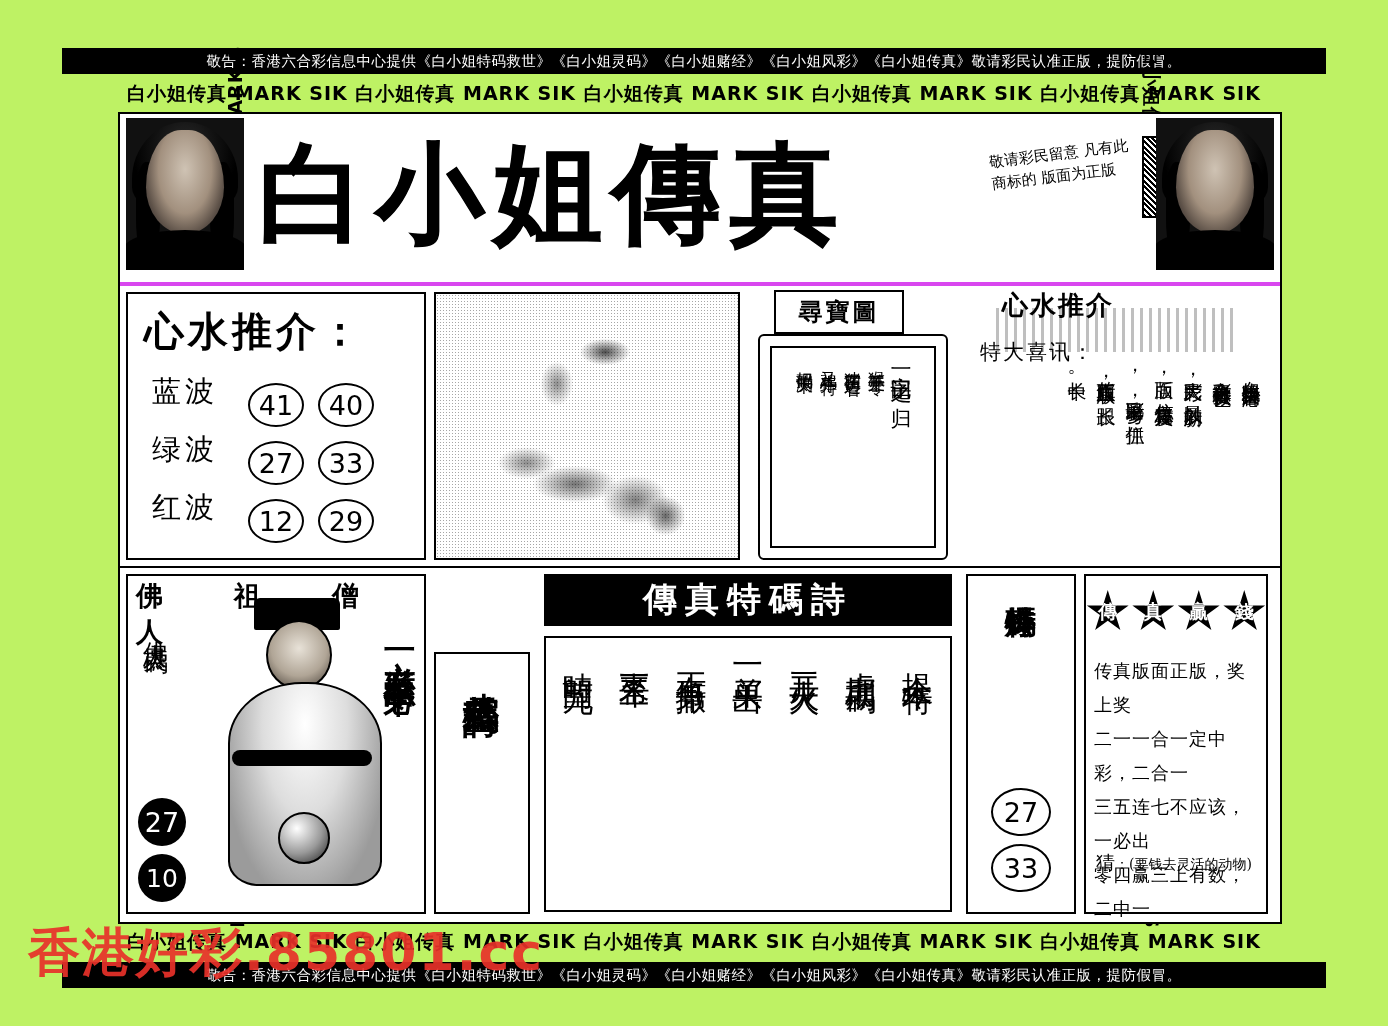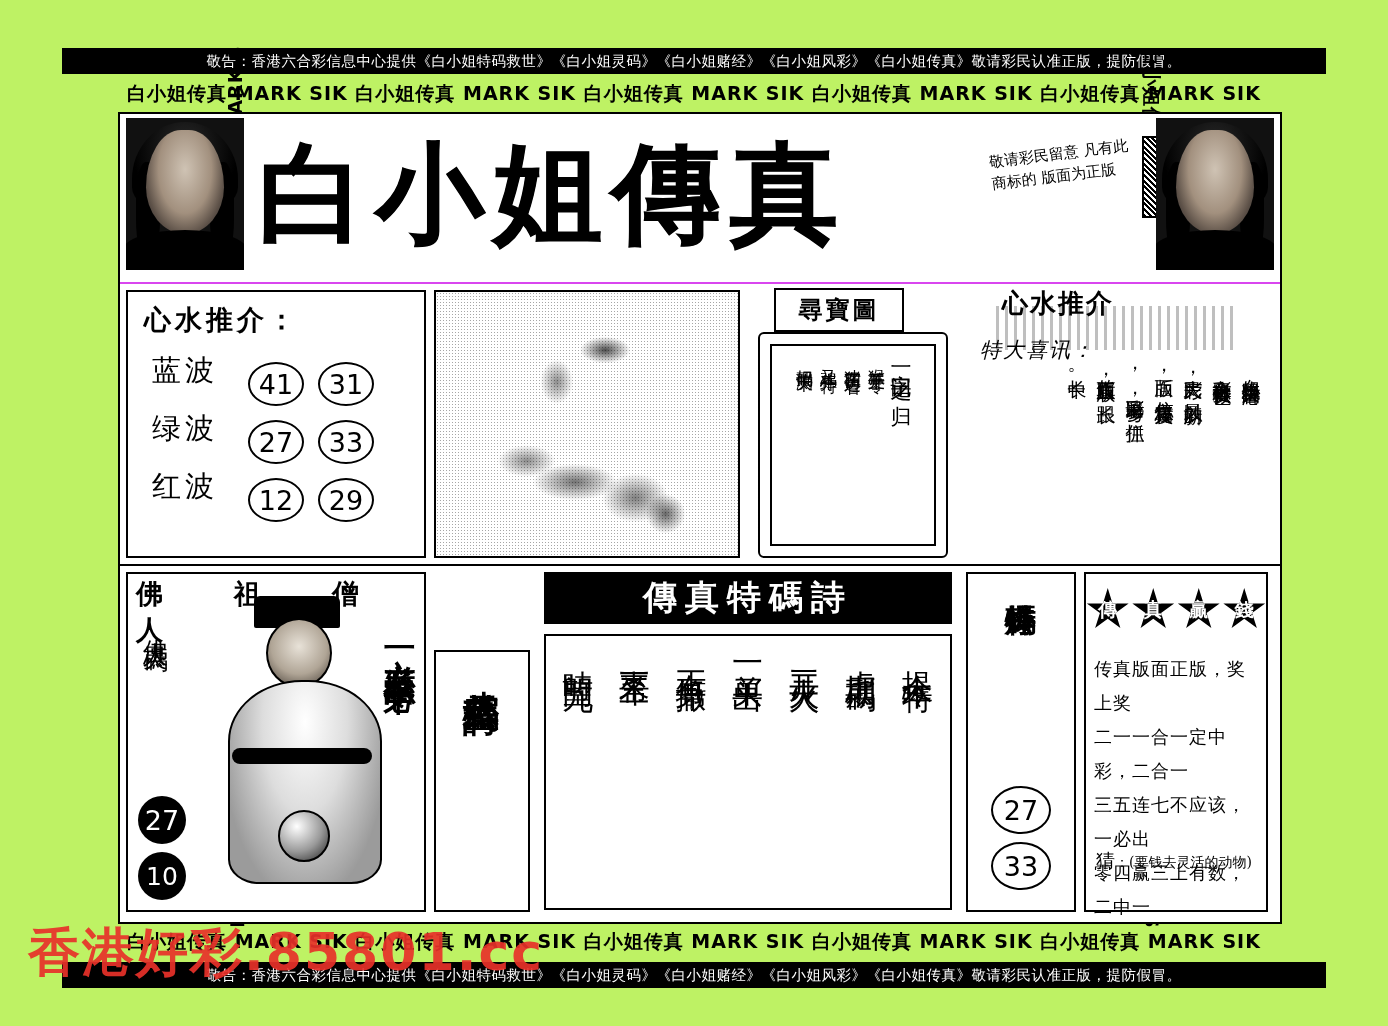--- a/index.html
+++ b/index.html
@@ -19,21 +19,21 @@
   .strip-bot{left:62px;top:926px;width:1264px;height:30px;line-height:30px;text-align:center;}
   .strip-left{left:-205px;top:472px;width:880px;height:30px;line-height:30px;
               transform:rotate(-90deg);transform-origin:center center;text-align:center;}
   .strip-right{left:712px;top:472px;width:880px;height:30px;line-height:30px;
               transform:rotate(90deg);transform-origin:center center;text-align:center;}
 
   
   .content{position:absolute;left:118px;top:112px;width:1160px;height:808px;border:2px solid #000;background:#fff;}
 
   
-  .masthead{position:relative;height:168px;border-bottom:2px solid #d946ef;overflow:hidden;}
+  .masthead{position:relative;height:168px;border-bottom:4px solid #d946ef;overflow:hidden;}
   .photo{position:absolute;top:4px;width:118px;height:152px;background:#111;overflow:hidden;}
   .photo.left{left:6px;}
   .photo.right{right:6px;}
   .face{position:absolute;left:50%;top:12px;transform:translateX(-50%);width:78px;height:104px;
         border-radius:45% 45% 50% 50%/55% 55% 45% 45%;
         background:radial-gradient(ellipse at 50% 38%,#cfc3b4 0%,#a2907e 48%,#5d5148 72%,#1a1a1a 100%);}
   .hair{position:absolute;left:50%;top:4px;transform:translateX(-50%);width:106px;height:90px;
         border-radius:55% 55% 40% 40%/70% 70% 30% 30%;
         background:radial-gradient(ellipse at 50% 30%,#2b2b2b 0%,#000 70%);}
   .hair:after{content:"";position:absolute;left:4px;top:40px;width:24px;height:96px;background:#000;
@@ -49,21 +49,21 @@
         transform:rotate(-7deg);font-family:"DejaVu Sans",sans-serif;}
   .mast-stamp{position:absolute;left:1022px;top:22px;width:52px;height:78px;
         background:repeating-linear-gradient(45deg,#000 0 2px,#fff 2px 4px);border:2px solid #000;}
 
   
   .mid{position:relative;height:280px;border-bottom:2px solid #000;}
   .box{position:absolute;border:2px solid #000;box-sizing:border-box;}
 
   
   .picks{left:6px;top:6px;width:300px;height:268px;}
-  .picks-title{font-family:"DejaVu Serif",serif;font-size:27px;font-weight:bold;margin:10px 0 4px 16px;letter-spacing:4px;}
+  .picks-title{font-family:"DejaVu Serif",serif;font-size:40px;font-weight:bold;margin:10px 0 4px 16px;letter-spacing:4px;}
   .pick-row{display:flex;align-items:center;height:58px;padding-left:24px;font-family:"DejaVu Serif",serif;}
   .pick-label{font-size:29px;letter-spacing:4px;width:96px;}
   .ball{width:52px;height:40px;border:2px solid #000;border-radius:50%;display:flex;align-items:center;
         justify-content:center;font-size:27px;margin-right:14px;font-family:"DejaVu Sans",sans-serif;margin-top:26px;}
 
   
   .pic{left:314px;top:6px;width:306px;height:268px;overflow:hidden;background:#fff;}
   .pic-art{position:absolute;inset:0;
      background:
        radial-gradient(ellipse 60px 26px at 46% 72%,rgba(0,0,0,.55) 0%,rgba(0,0,0,0) 70%),
@@ -88,21 +88,21 @@
         display:flex;flex-direction:row-reverse;justify-content:center;gap:2px;padding-top:10px;}
   .vtext{writing-mode:vertical-rl;text-orientation:upright;font-family:"DejaVu Serif",serif;font-size:17px;
         line-height:22px;letter-spacing:2px;}
   .vtext.big{font-size:21px;}
 
   
   .rtxt{left:846px;top:6px;width:302px;height:268px;border:none;}
   .issue{position:absolute;left:36px;top:-4px;font-family:"DejaVu Serif",serif;font-size:26px;font-weight:bold;letter-spacing:2px;}
   .issue-shadow{position:absolute;left:30px;top:16px;width:240px;height:44px;
         background:repeating-linear-gradient(90deg,rgba(0,0,0,.25) 0 3px,transparent 3px 9px);}
-  .good-news{position:absolute;left:14px;top:46px;font-family:"DejaVu Serif",serif;font-size:21px;letter-spacing:2px;font-style:italic;}
+  .good-news{position:absolute;left:14px;top:46px;font-family:"DejaVu Serif",serif;font-size:21px;letter-spacing:2px;}
   .vblock{position:absolute;left:6px;top:74px;width:292px;height:190px;
         display:flex;flex-direction:row-reverse;gap:4px;font-family:"DejaVu Serif",serif;}
   .vblock .vtext{font-size:19px;line-height:25px;letter-spacing:1px;height:186px;}
 
   
   .bot{position:relative;height:352px;}
   .buddha{left:6px;top:6px;width:300px;height:340px;overflow:hidden;}
   .b-top{position:absolute;left:8px;top:2px;width:284px;font-family:"DejaVu Serif",serif;font-size:27px;
         letter-spacing:22px;font-weight:bold;}
   .b-vert{position:absolute;left:12px;top:46px;writing-mode:vertical-rl;text-orientation:upright;
@@ -195,21 +195,21 @@
     </div>
 
     <div class="mid">
 
       <div class="box picks">
         <div class="picks-title">心水推介：</div>
 
         <div class="pick-row">
           <div class="pick-label">蓝波</div>
           <div class="ball">41</div>
-          <div class="ball">31</div>
+          <div class="ball">40</div>
         </div>
 
         <div class="pick-row">
           <div class="pick-label">绿波</div>
           <div class="ball">27</div>
           <div class="ball">33</div>
         </div>
 
         <div class="pick-row">
           <div class="pick-label">红波</div>

